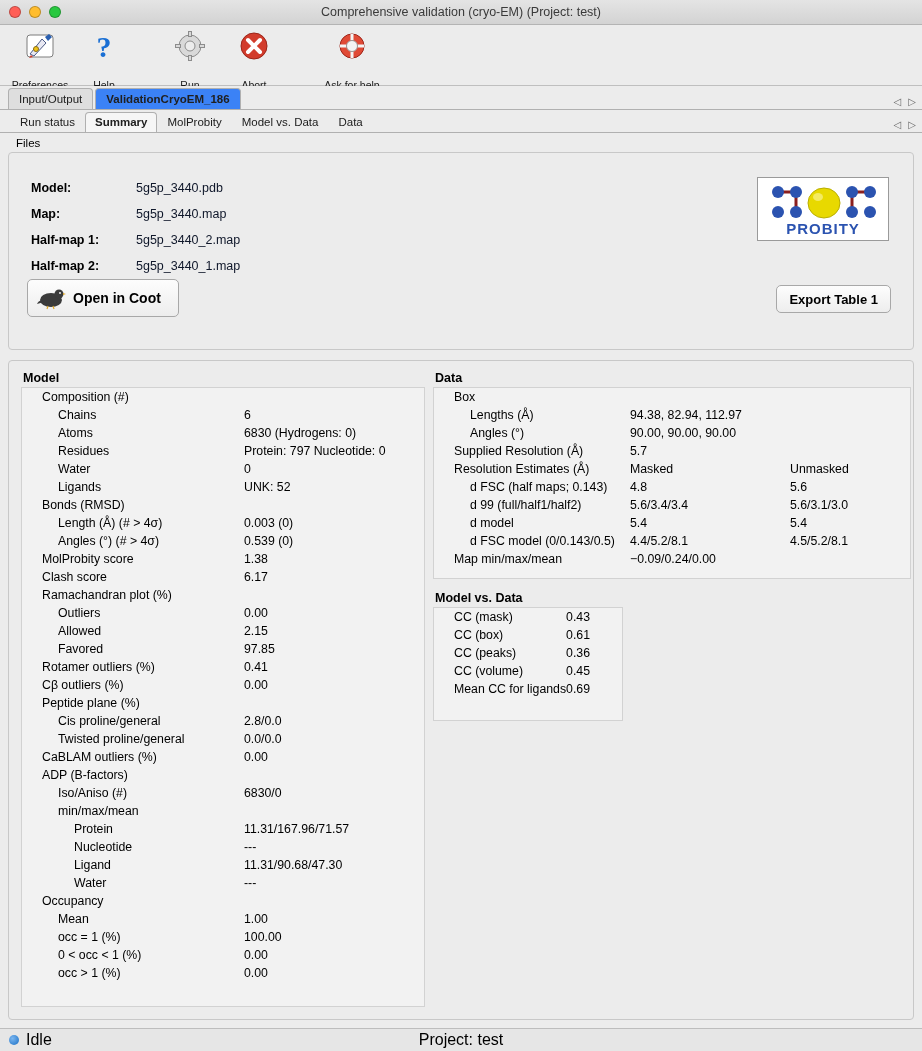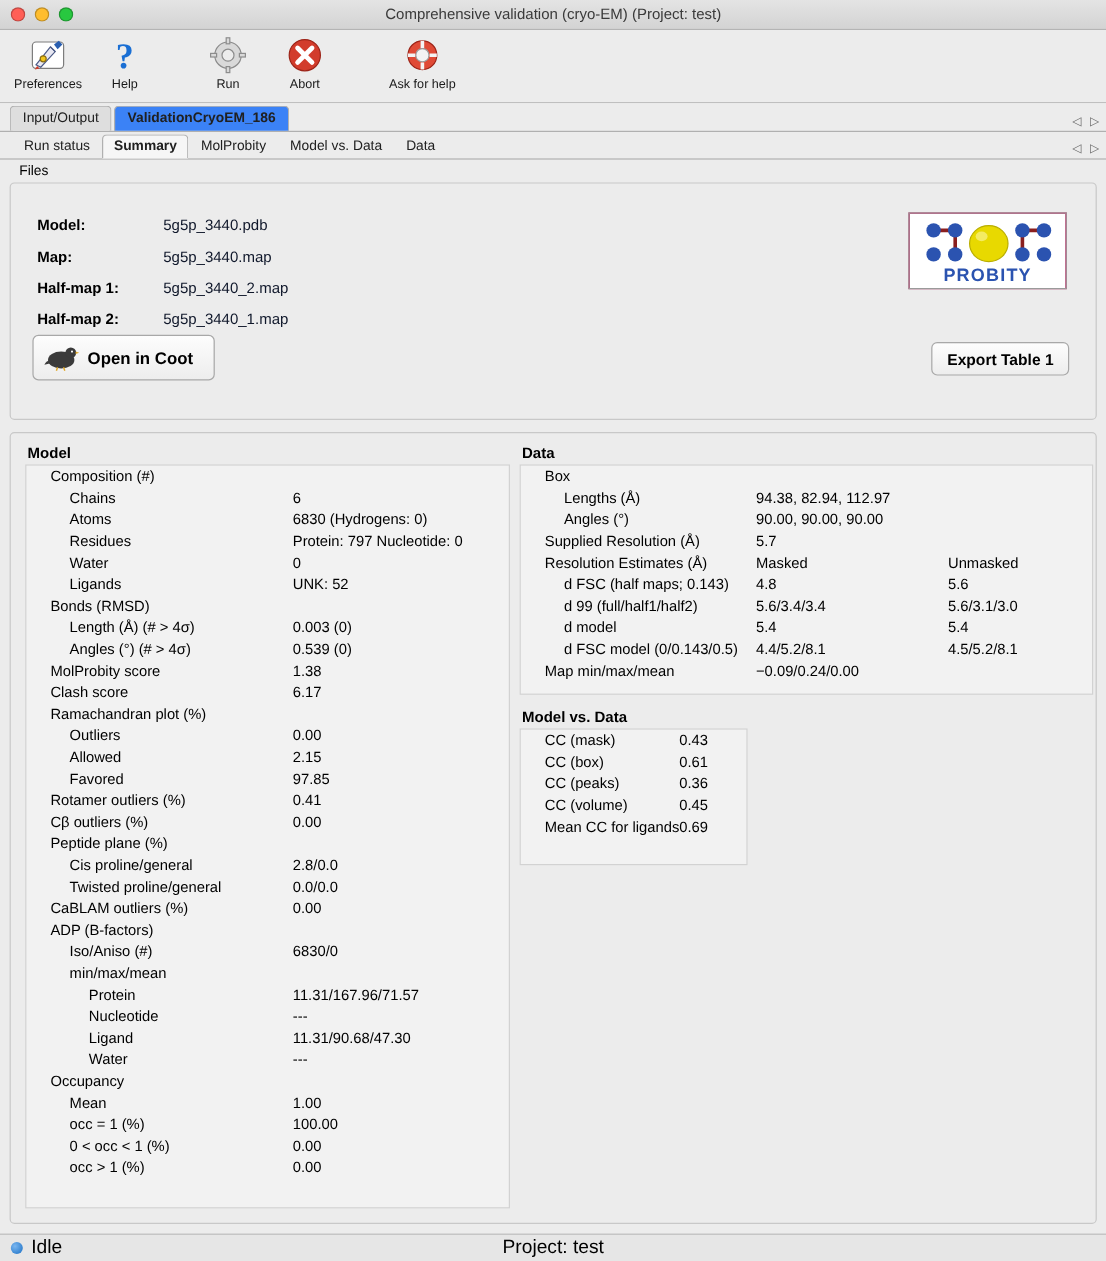--- a/index.html
+++ b/index.html
@@ -66,21 +66,21 @@
     padding-top: 4px;
     font-size: 10.5px;
     color: #1a1a1a;
     cursor: default;
   }
   .tb-item .glyph {
     height: 34px;
     display: flex; align-items: center; justify-content: center;
   }
   .tb-spacer { width: 22px; }
-  .tb-label { display: block; margin-top: 1px; }
+  .tb-label { display: block; margin-top: 16px; }
   .tb-wide { width: 88px; }
 
   
   .tabrow {
     height: 23px;
     background: #ececec;
     display: flex;
     align-items: flex-end;
     padding-left: 8px;
     position: relative;
@@ -166,21 +166,21 @@
     width: 105px;
     font-weight: bold;
   }
   .files-grid .v {
     color: #0f172a;
   }
   .molprobity-logo {
     position: absolute;
     right: 24px; top: 24px;
     width: 130px; height: 62px;
-    background: #be185d;
+    background: #eab308;
     border: 1px solid #9a9a9a;
     overflow: hidden;
   }
   .open-coot {
     position: absolute;
     left: 18px; top: 126px;
     width: 152px; height: 38px;
     background: linear-gradient(to bottom,#fdfdfd,#ededed);
     border: 1px solid #a8a8a8;
     border-radius: 5px;

